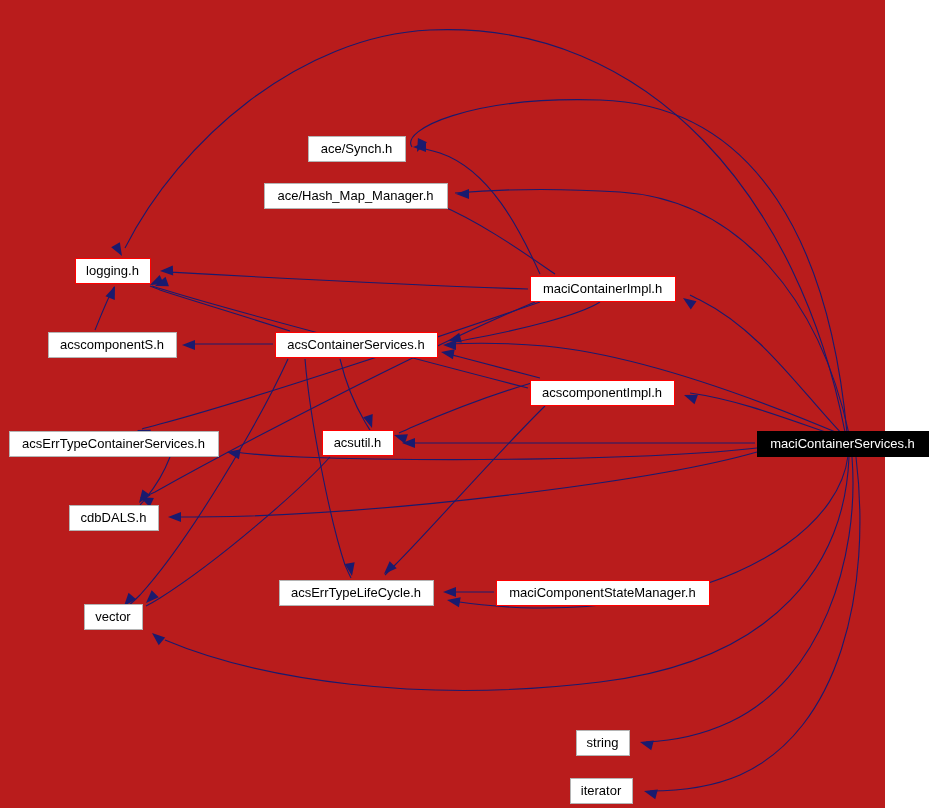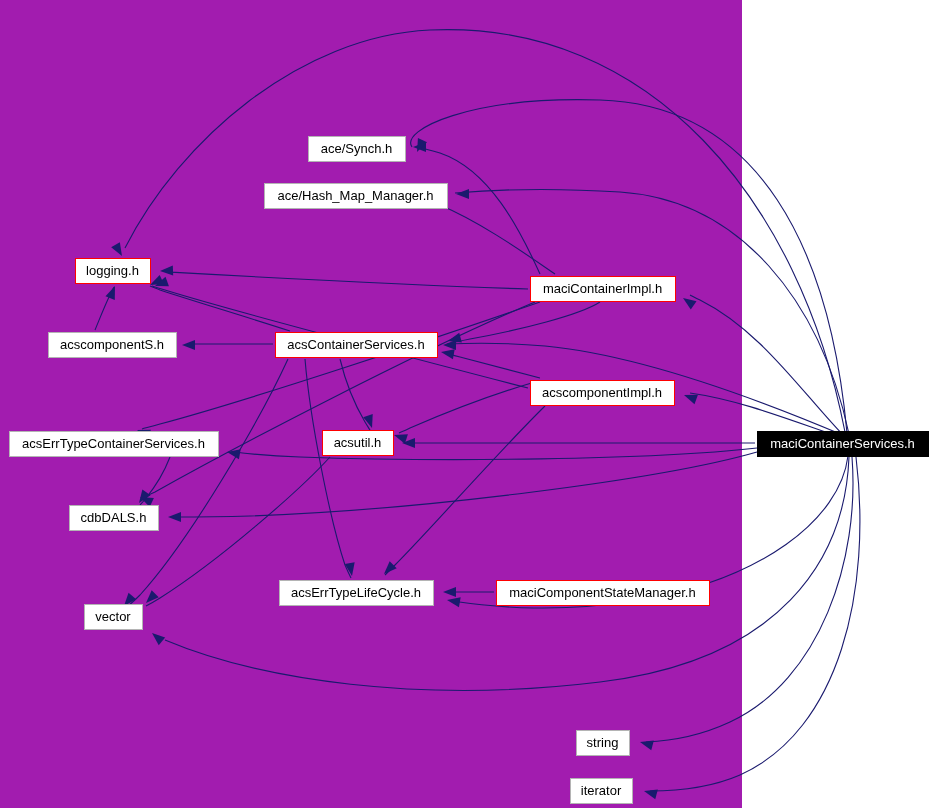--- a/index.html
+++ b/index.html
@@ -8,23 +8,23 @@
     background: #ffffff;
   }
   body {
     width: 933px;
     height: 808px;
     font-family: "Liberation Sans", sans-serif;
     overflow: hidden;
   }
   #graph-root {
     position: relative;
-    width: 742px;
+    width: 885px;
     height: 808px;
-    background: #a21caf;
+    background: #b91c1c;
   }
   svg#dep-graph {
     display: block;
     width: 933px;
     height: 808px;
   }
   .node-box {
     fill: #ffffff;
     stroke-width: 1;
   }

